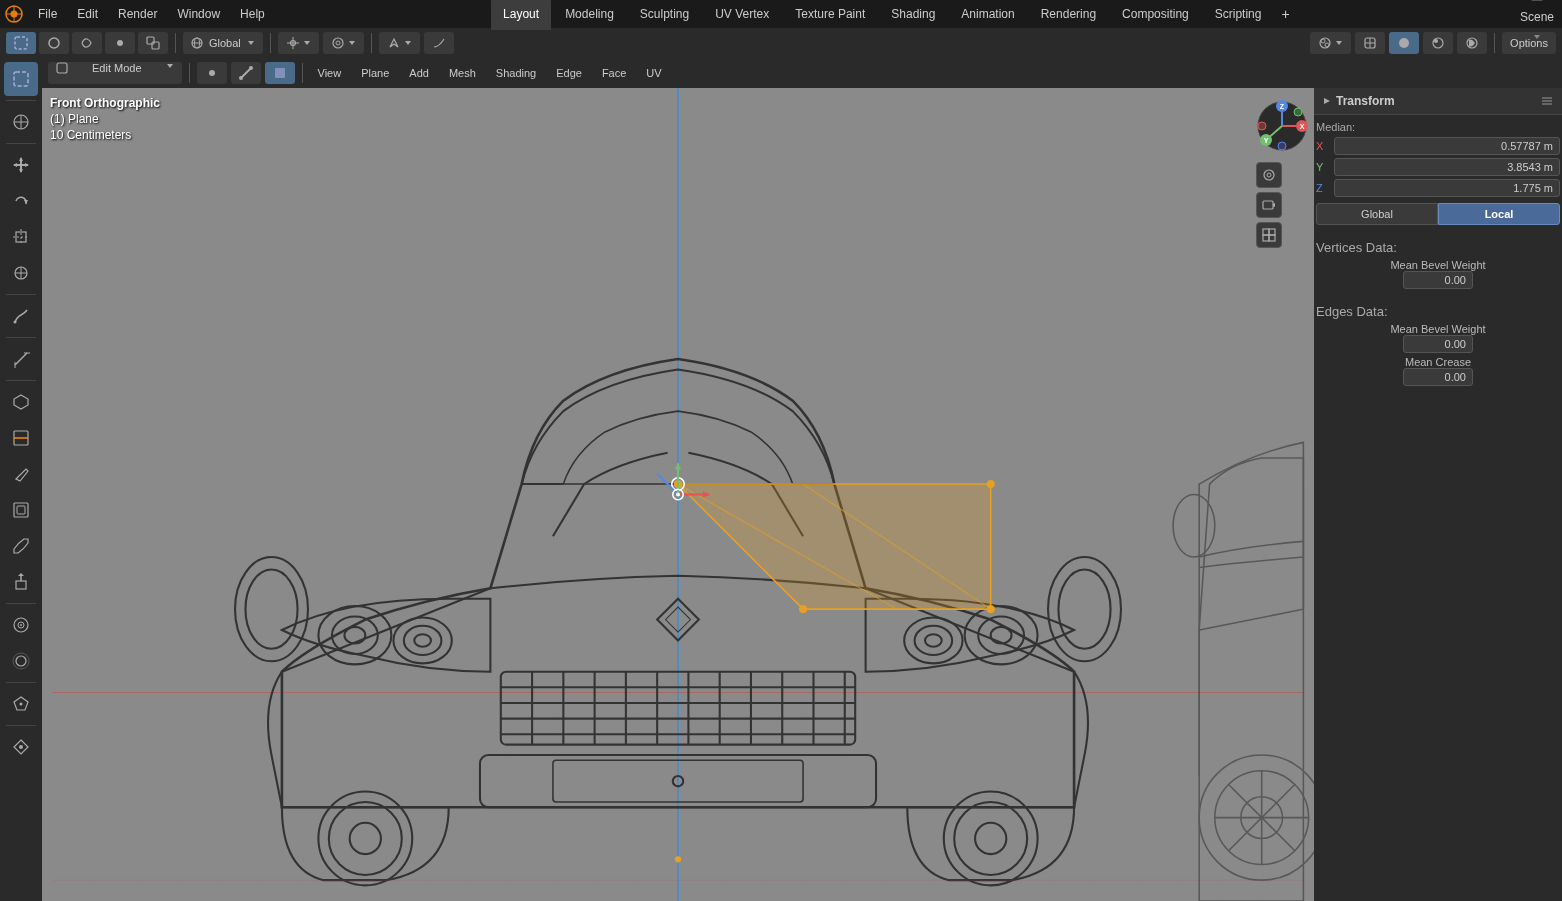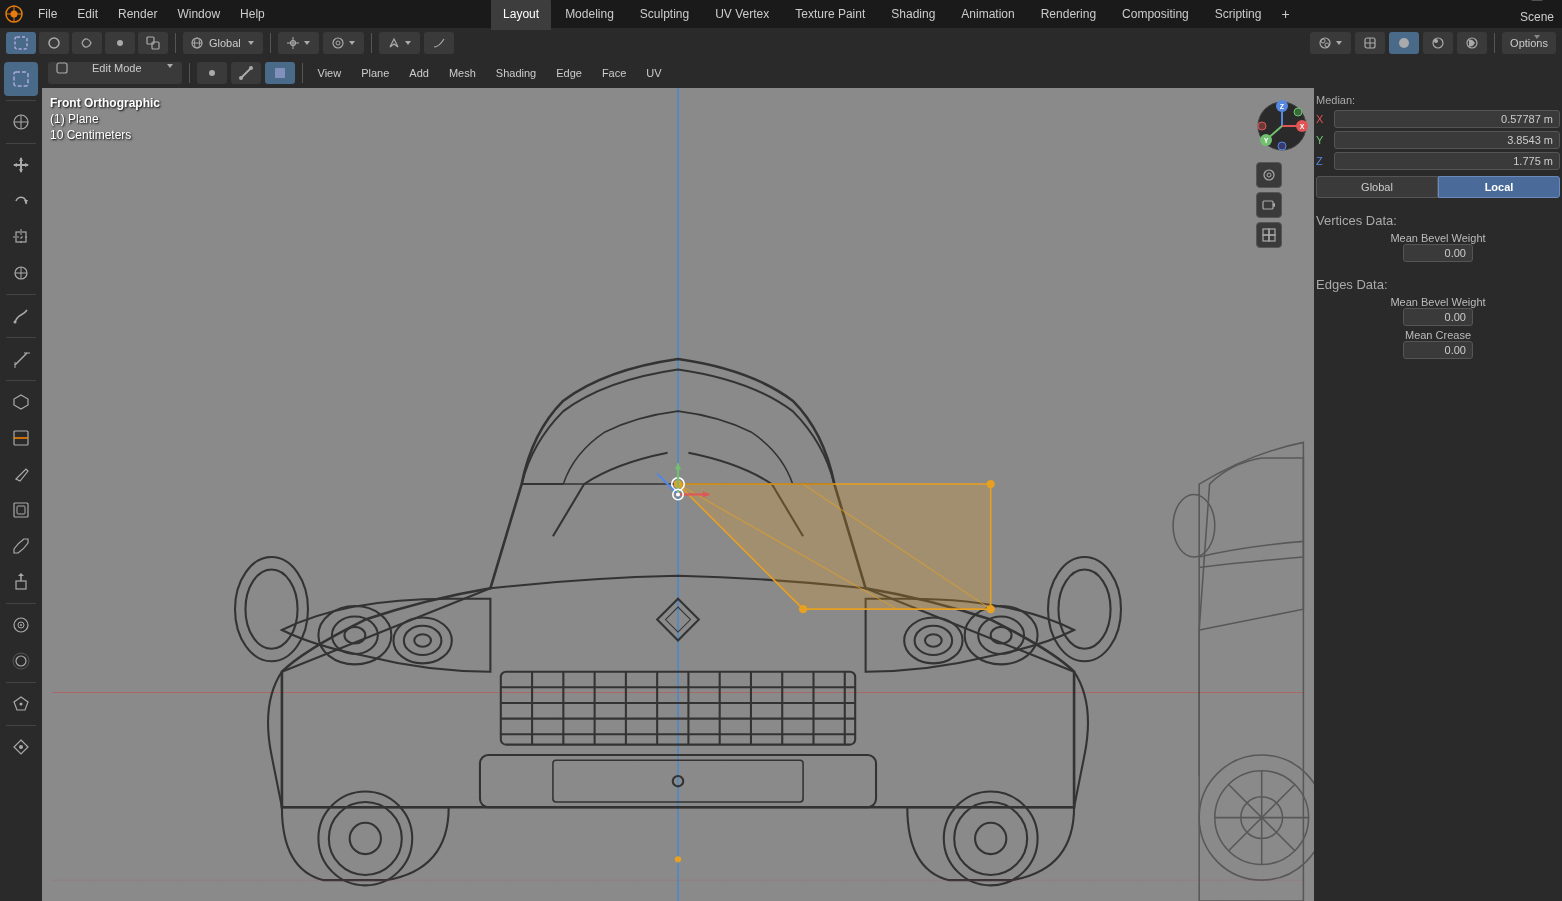--- a/index.html
+++ b/index.html
@@ -661,20 +661,31 @@
         <rect x="1" y="1" width="6" height="6" rx="0" fill="none" stroke="#aaa" stroke-width="1.2"></rect>
         <rect x="7" y="1" width="6" height="6" rx="0" fill="none" stroke="#aaa" stroke-width="1.2"></rect>
         <rect x="1" y="7" width="6" height="6" rx="0" fill="none" stroke="#aaa" stroke-width="1.2"></rect>
         <rect x="7" y="7" width="6" height="6" rx="0" fill="none" stroke="#aaa" stroke-width="1.2"></rect>
       </svg>
   </div>
 </div>
 
 <div id="right-panel">
 
+  <div id="transform-header">
+    <svg width="10" height="10" viewBox="0 0 10 10" style="margin-right:4px;">
+      <polygon points="2,2 8,5 2,8" fill="#aaa"></polygon>
+    </svg>
+    <span class="panel-title">Transform</span>
+    <svg width="14" height="14" viewBox="0 0 14 14">
+      <line x1="2" y1="4" x2="12" y2="4" stroke="#888" stroke-width="1.2"></line>
+      <line x1="2" y1="7" x2="12" y2="7" stroke="#888" stroke-width="1.2"></line>
+      <line x1="2" y1="10" x2="12" y2="10" stroke="#888" stroke-width="1.2"></line>
+    </svg>
+  </div>
 
   <div class="panel-section">
     <div class="median-label">Median:</div>
     <div class="coord-row coord-x">
       <span class="coord-label">X</span>
       <span class="coord-value">0.57787 m</span>
     </div>
     <div class="coord-row coord-y">
       <span class="coord-label">Y</span>
       <span class="coord-value">3.8543 m</span>

